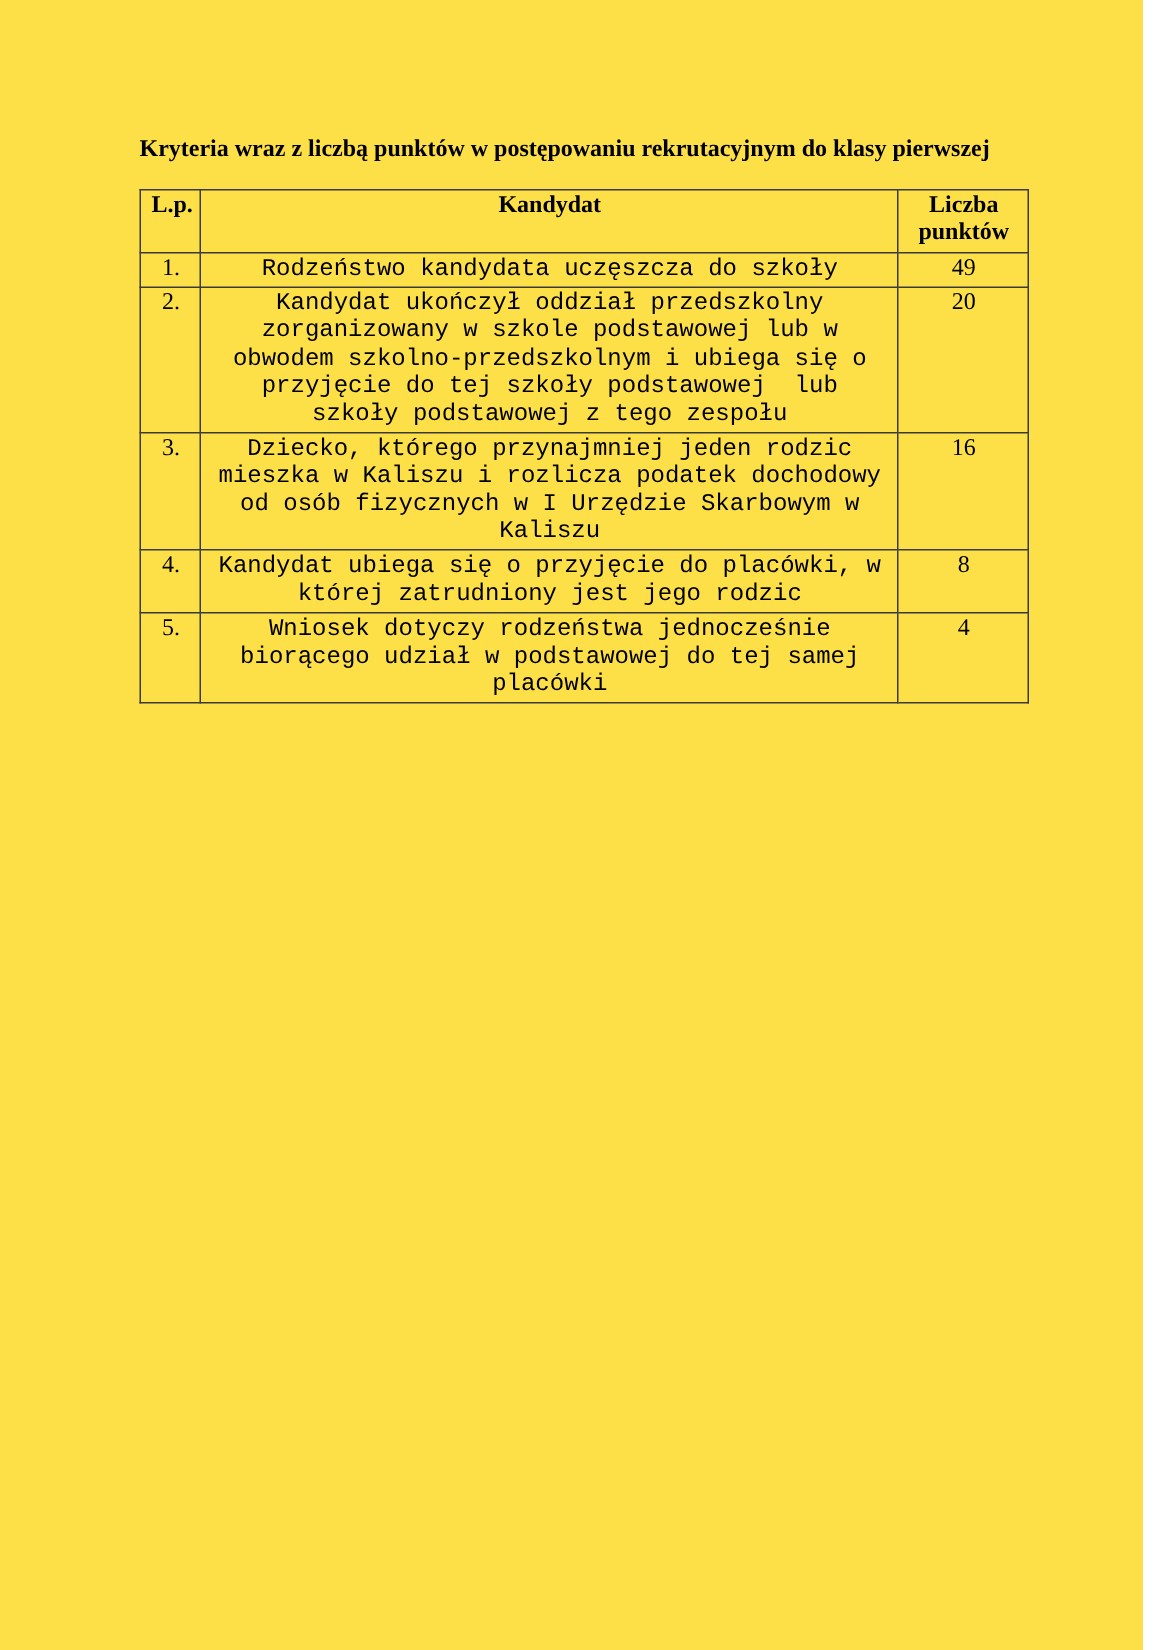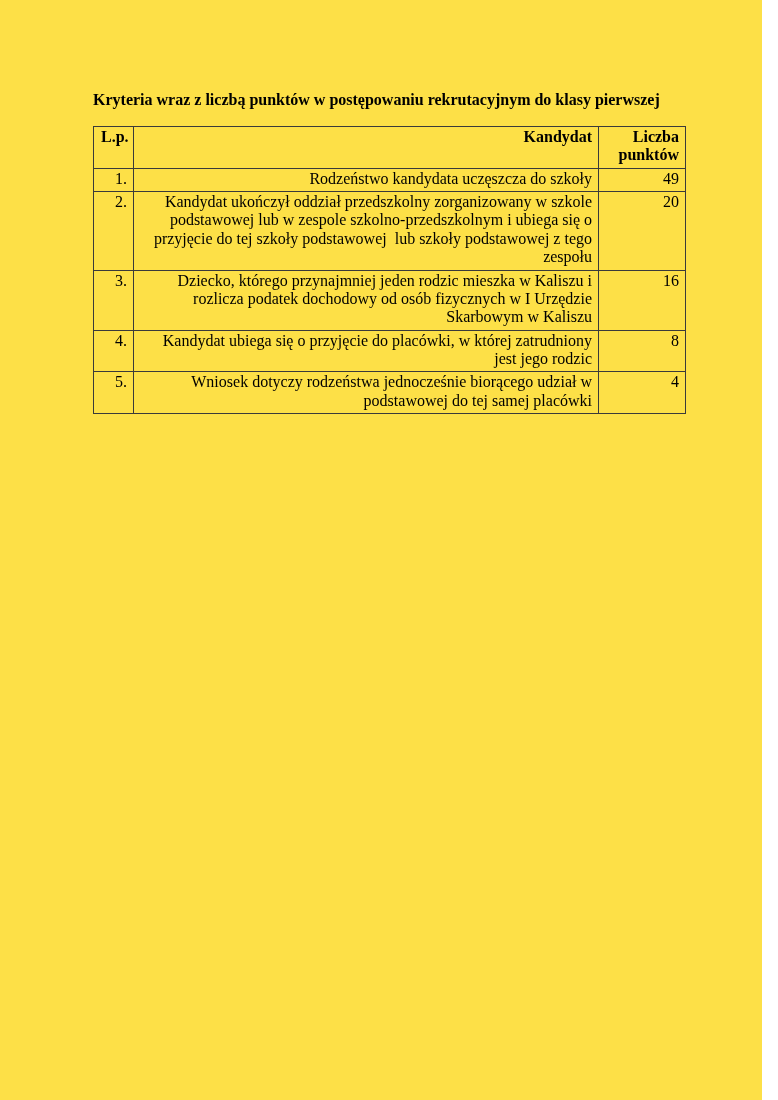--- a/index.html
+++ b/index.html
@@ -35,32 +35,33 @@
     border-collapse: collapse;
     width: 592px;
     table-layout: fixed;
     font-size: 16px;
     line-height: 1.15;
   }
   table.criteria-table th,
   table.criteria-table td {
     border: 1px solid #3a3a3a;
     vertical-align: top;
-    text-align: right;
+    text-align: center;
     padding: 1px 6px 3px 7px;
     overflow: hidden;
   }
   table.criteria-table th {
     font-weight: bold;
   }
   col.col-no      { width: 40px; }
   col.col-criteria{ width: 465px; }
   col.col-points  { width: 87px; }
   td.cell-criteria {
     white-space: pre-wrap;
+    font-family: Liberation Mono, monospace;
   }
 </style>
 </head>
 <body>
 
 <div class="page">
   <div class="content">
 
     <div class="doc-title">
       <span class="title-line">Kryteria wraz z liczbą punktów w postępowaniu rekrutacyjnym do klasy pierwszej</span>
@@ -80,21 +81,21 @@
         </tr>
       </thead>
       <tbody>
         <tr>
           <td class="cell-no">1.</td>
           <td class="cell-criteria">Rodzeństwo kandydata uczęszcza do szkoły</td>
           <td class="cell-points">49</td>
         </tr>
         <tr>
           <td class="cell-no">2.</td>
-          <td class="cell-criteria">Kandydat ukończył oddział przedszkolny zorganizowany w szkole podstawowej lub w zespole szkolno-przedszkolnym i ubiega się o przyjęcie do tej szkoły podstawowej  lub szkoły podstawowej z tego zespołu</td>
+          <td class="cell-criteria">Kandydat ukończył oddział przedszkolny zorganizowany w szkole podstawowej lub w obwodem szkolno-przedszkolnym i ubiega się o przyjęcie do tej szkoły podstawowej  lub szkoły podstawowej z tego zespołu</td>
           <td class="cell-points">20</td>
         </tr>
         <tr>
           <td class="cell-no">3.</td>
           <td class="cell-criteria">Dziecko, którego przynajmniej jeden rodzic mieszka w Kaliszu i rozlicza podatek dochodowy od osób fizycznych w I Urzędzie Skarbowym w Kaliszu</td>
           <td class="cell-points">16</td>
         </tr>
         <tr>
           <td class="cell-no">4.</td>
           <td class="cell-criteria">Kandydat ubiega się o przyjęcie do placówki, w której zatrudniony jest jego rodzic</td>

